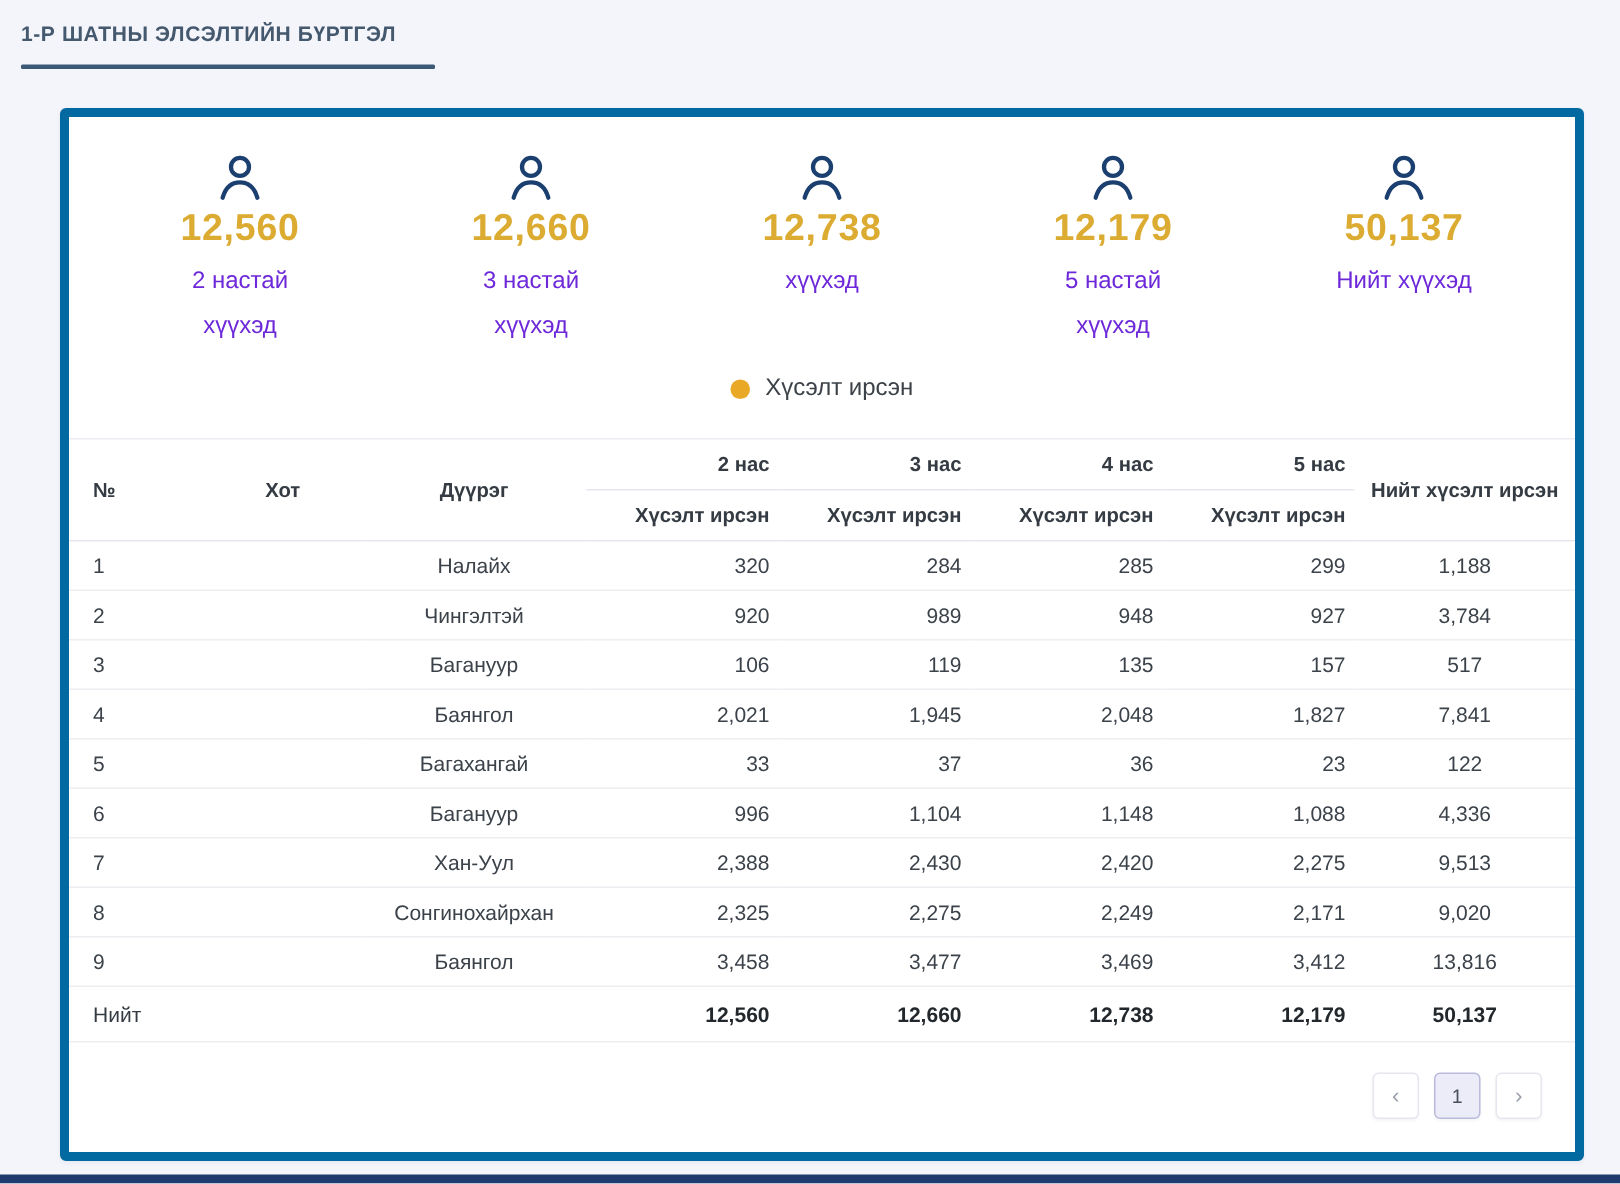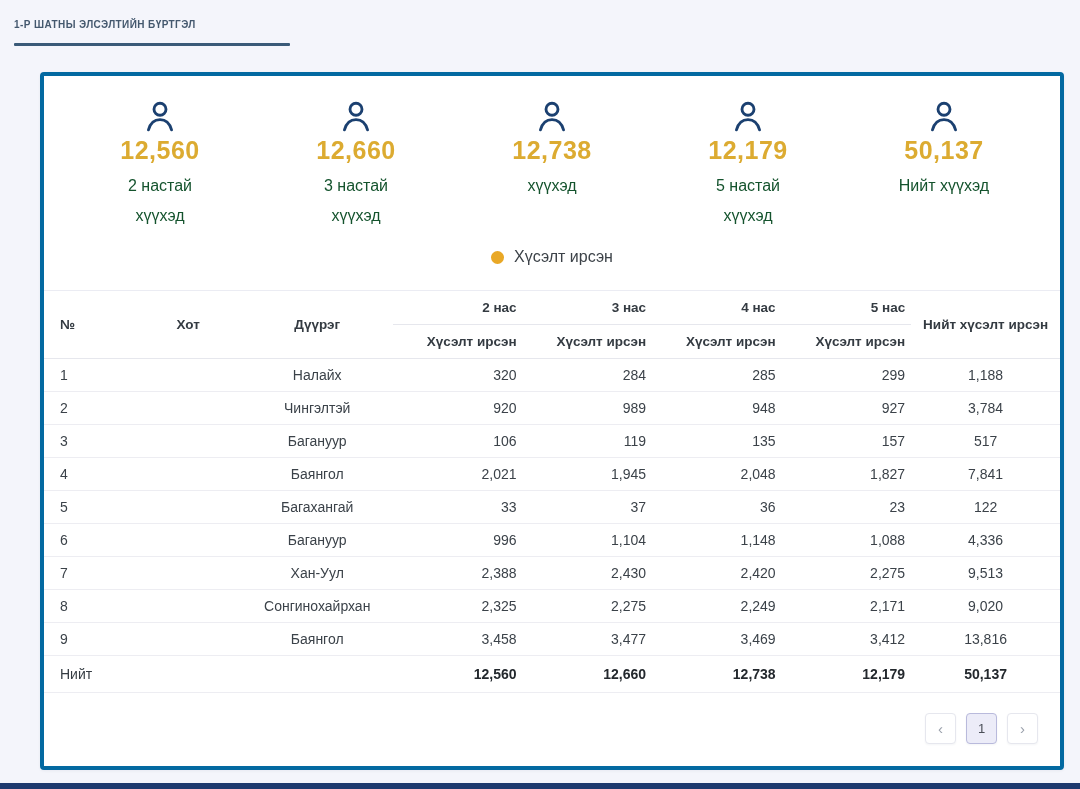--- a/index.html
+++ b/index.html
@@ -7,47 +7,47 @@
     width: 1080px; height: 789px;
     background: #f4f5fb;
     font-family: "Liberation Sans", "DejaVu Sans", sans-serif;
     overflow: hidden;
     position: relative;
   }
   
   .tab-bar { padding: 14px 0 0 14px; }
   .tab-title {
     display: inline-block;
-    font-size: 10px; font-weight: bold;
+    font-size: 14px; font-weight: bold;
     color: #44586e; letter-spacing: .4px;
     cursor: pointer;
   }
   .tab-underline {
     width: 276px; height: 3px;
     background: #3a5a78; margin-top: 11px;
     border-radius: 1px;
   }
   
   .card {
-    margin: 26px 16px 0 40px;
+    margin: 26px 24px 0 40px;
     background: #ffffff;
-    border: 4px solid #0369a1;
+    border: 6px solid #0369a1;
     border-radius: 4px;
     box-shadow: 0 1px 3px rgba(40,50,90,.06);
   }
   
   .stats-section { padding: 22px 10px 14px; border-bottom: 1px solid #ebecf3; }
   .stats-row { display: flex; justify-content: space-evenly; }
   .stat-card { width: 180px; text-align: center; }
   .stat-icon { display: block; margin: 0 auto 2px; }
   .stat-value {
     font-size: 25px; font-weight: bold;
     color: #dcab31; letter-spacing: .5px;
   }
-  .stat-label { font-size: 16px; color: #14532d; line-height: 1.85; margin-top: 6px; }
+  .stat-label { font-size: 16px; color: #6d28d9; line-height: 1.85; margin-top: 6px; }
   .legend-row {
     display: flex; align-items: center; justify-content: center;
     gap: 10px; margin: 18px 0 10px;
   }
   .legend-dot { width: 13px; height: 13px; border-radius: 50%; background: #e9a826; }
   .legend-label { font-size: 16px; color: #3c4248; }
   
   table { width: 100%; border-collapse: collapse; table-layout: fixed; }
   th, td { font-size: 13.5px; color: #343b42; }
   thead th { font-weight: bold; padding: 9px 6px; }

